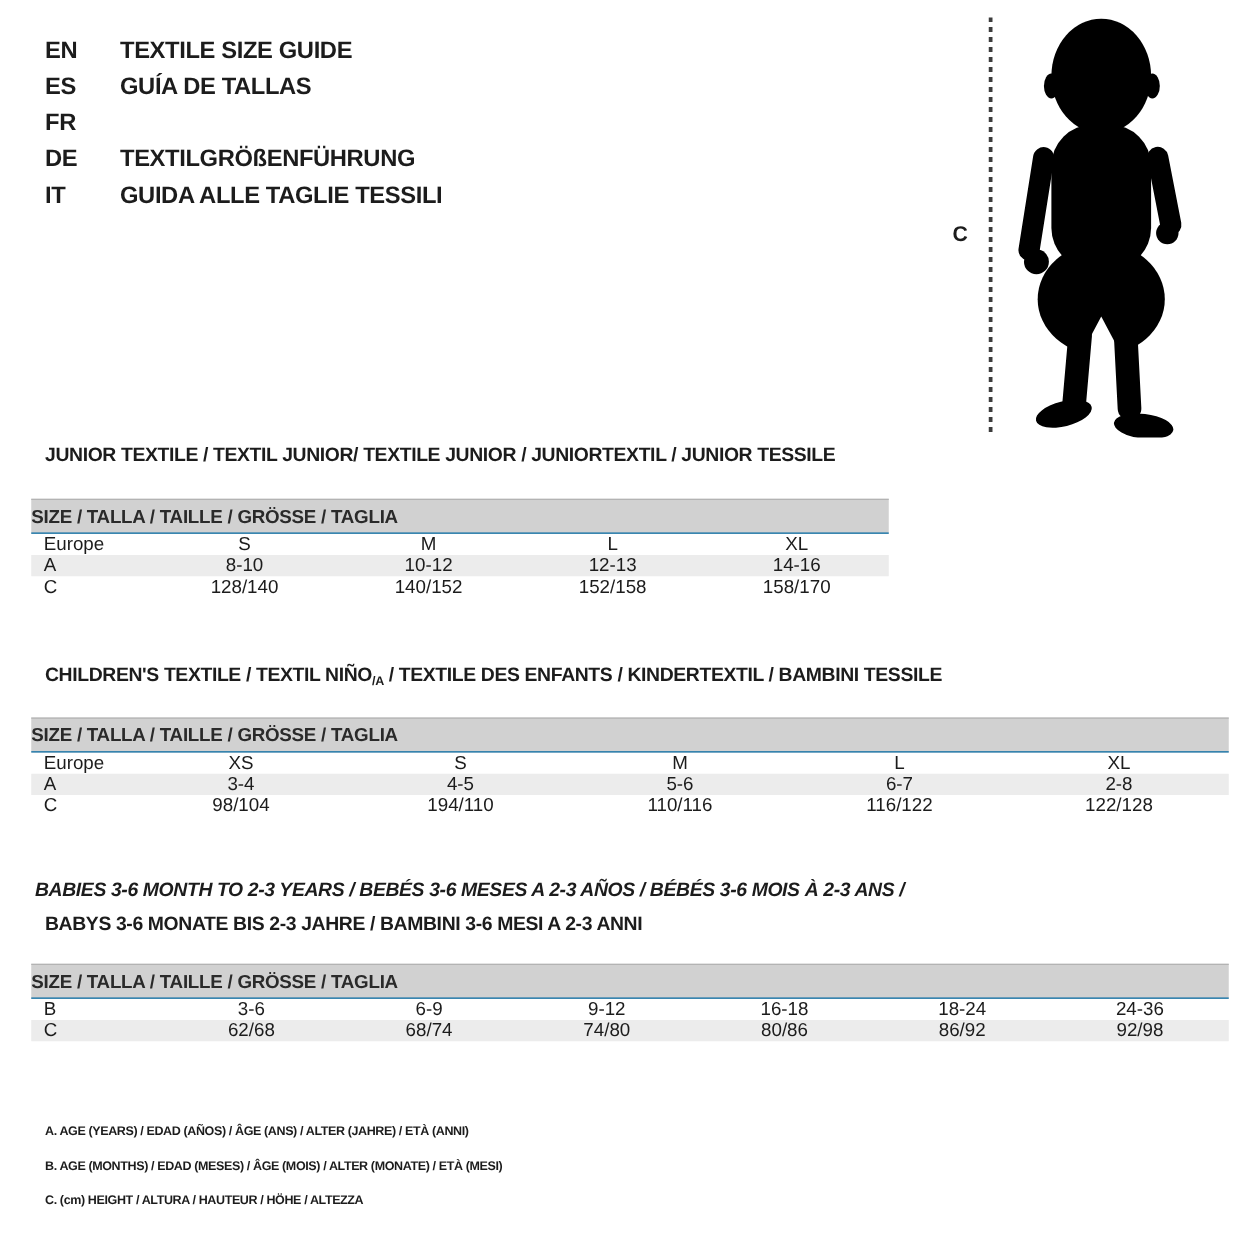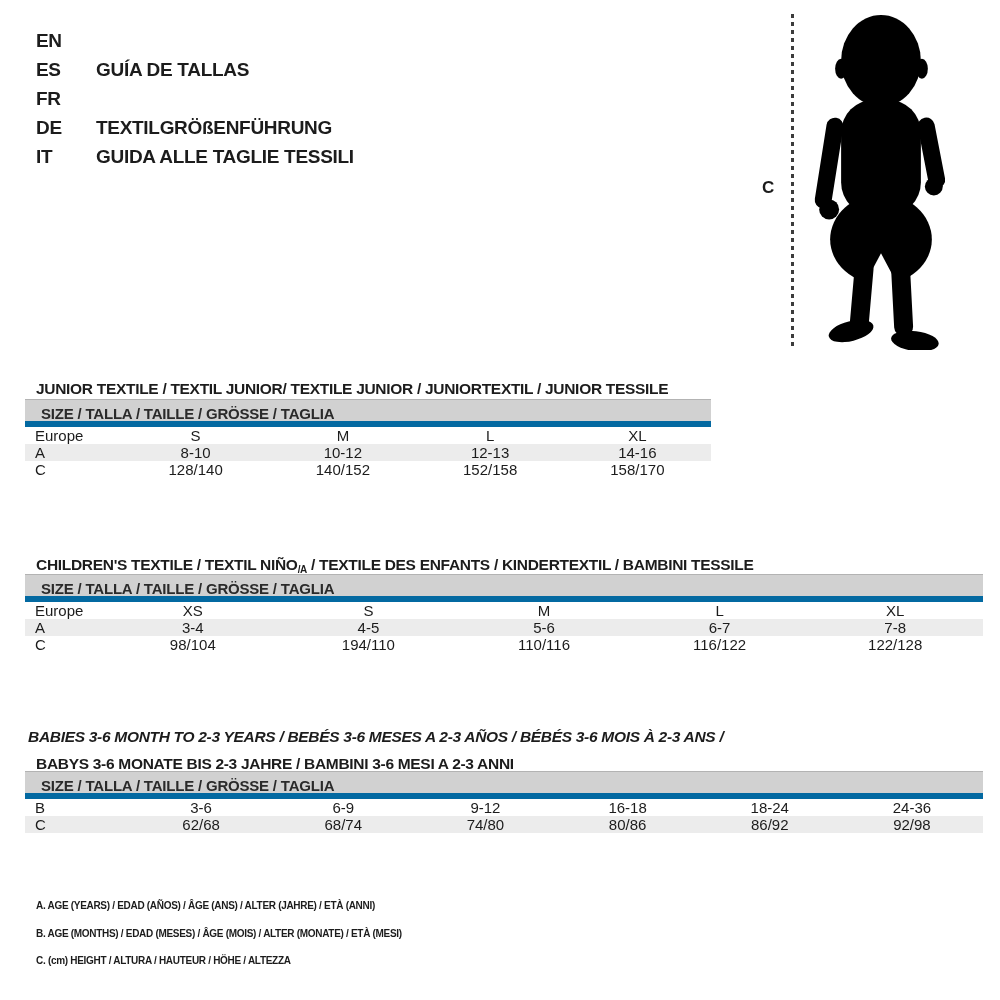--- a/index.html
+++ b/index.html
@@ -19,48 +19,49 @@
   .lang-code{width:60px;font-size:19px;font-weight:700;letter-spacing:-0.3px;}
   .lang-label{font-size:19px;font-weight:700;letter-spacing:-0.3px;}
 
   
   .height-line{position:absolute;left:791px;top:14px;width:3px;height:332px;
     background:repeating-linear-gradient(to bottom,#3c3c3c 0 4px,transparent 4px 8px);}
   .height-label{position:absolute;left:762px;top:178px;font-size:17px;font-weight:700;}
   .baby{position:absolute;left:802px;top:6px;width:156px;height:344px;}
 
   
-  .sec-title{position:absolute;font-size:15.5px;font-weight:700;letter-spacing:-0.3px;white-space:nowrap;margin-top:24px;}
+  .sec-title{position:absolute;font-size:15.5px;font-weight:700;letter-spacing:-0.3px;white-space:nowrap;}
   .sub{font-size:10px;font-weight:700;vertical-align:-3px;}
 
   
   .size-table{position:absolute;}
   .bar{height:28px;line-height:27px;background:var(--bar);color:#2a2a2a;
-       font-size:15px;font-weight:600;letter-spacing:-0.2px;padding-left:16px;
-       border-top:1px solid #b3b3b3;border-bottom:6px solid #0369a1;}
+       font-size:15px;font-weight:600;letter-spacing:-0.2px;padding-left:0;
+       border-top:1px solid #b3b3b3;border-bottom:1px solid #0369a1;}
   .trow{display:flex;height:17px;align-items:center;font-size:15px;}
   .trow.shaded{background:var(--row-shade);}
   .rlabel{padding-left:10px;font-size:15px;}
   .cell{flex:1;text-align:center;font-size:15px;}
   .t1 .rlabel{width:97px;}
   .t2 .rlabel{width:80px;}
   .t3 .rlabel{width:105px;}
 
   
   .legend{position:absolute;left:36px;top:892px;}
   .legend-line{height:27.5px;line-height:27.5px;font-size:10px;font-weight:700;letter-spacing:-0.3px;white-space:nowrap;}
 </style>
 </head>
 <body>
 
 <div id="canvas">
 
   <div class="lang-block">
     <div class="lang-row">
       <span class="lang-code">EN</span>
+      <span class="lang-label">TEXTILE SIZE GUIDE</span>
     </div>
     <div class="lang-row">
       <span class="lang-code">ES</span>
       <span class="lang-label">GUÍA DE TALLAS</span>
     </div>
     <div class="lang-row">
       <span class="lang-code">FR</span>
     </div>
     <div class="lang-row">
       <span class="lang-code">DE</span>
@@ -131,21 +132,21 @@
       <span class="cell">M</span>
       <span class="cell">L</span>
       <span class="cell">XL</span>
     </div>
     <div class="trow shaded">
       <span class="rlabel">A</span>
       <span class="cell">3-4</span>
       <span class="cell">4-5</span>
       <span class="cell">5-6</span>
       <span class="cell">6-7</span>
-      <span class="cell">7-8</span>
+      <span class="cell">2-8</span>
     </div>
     <div class="trow">
       <span class="rlabel">C</span>
       <span class="cell">98/104</span>
       <span class="cell">194/110</span>
       <span class="cell">110/116</span>
       <span class="cell">116/122</span>
       <span class="cell">122/128</span>
     </div>
   </div>

